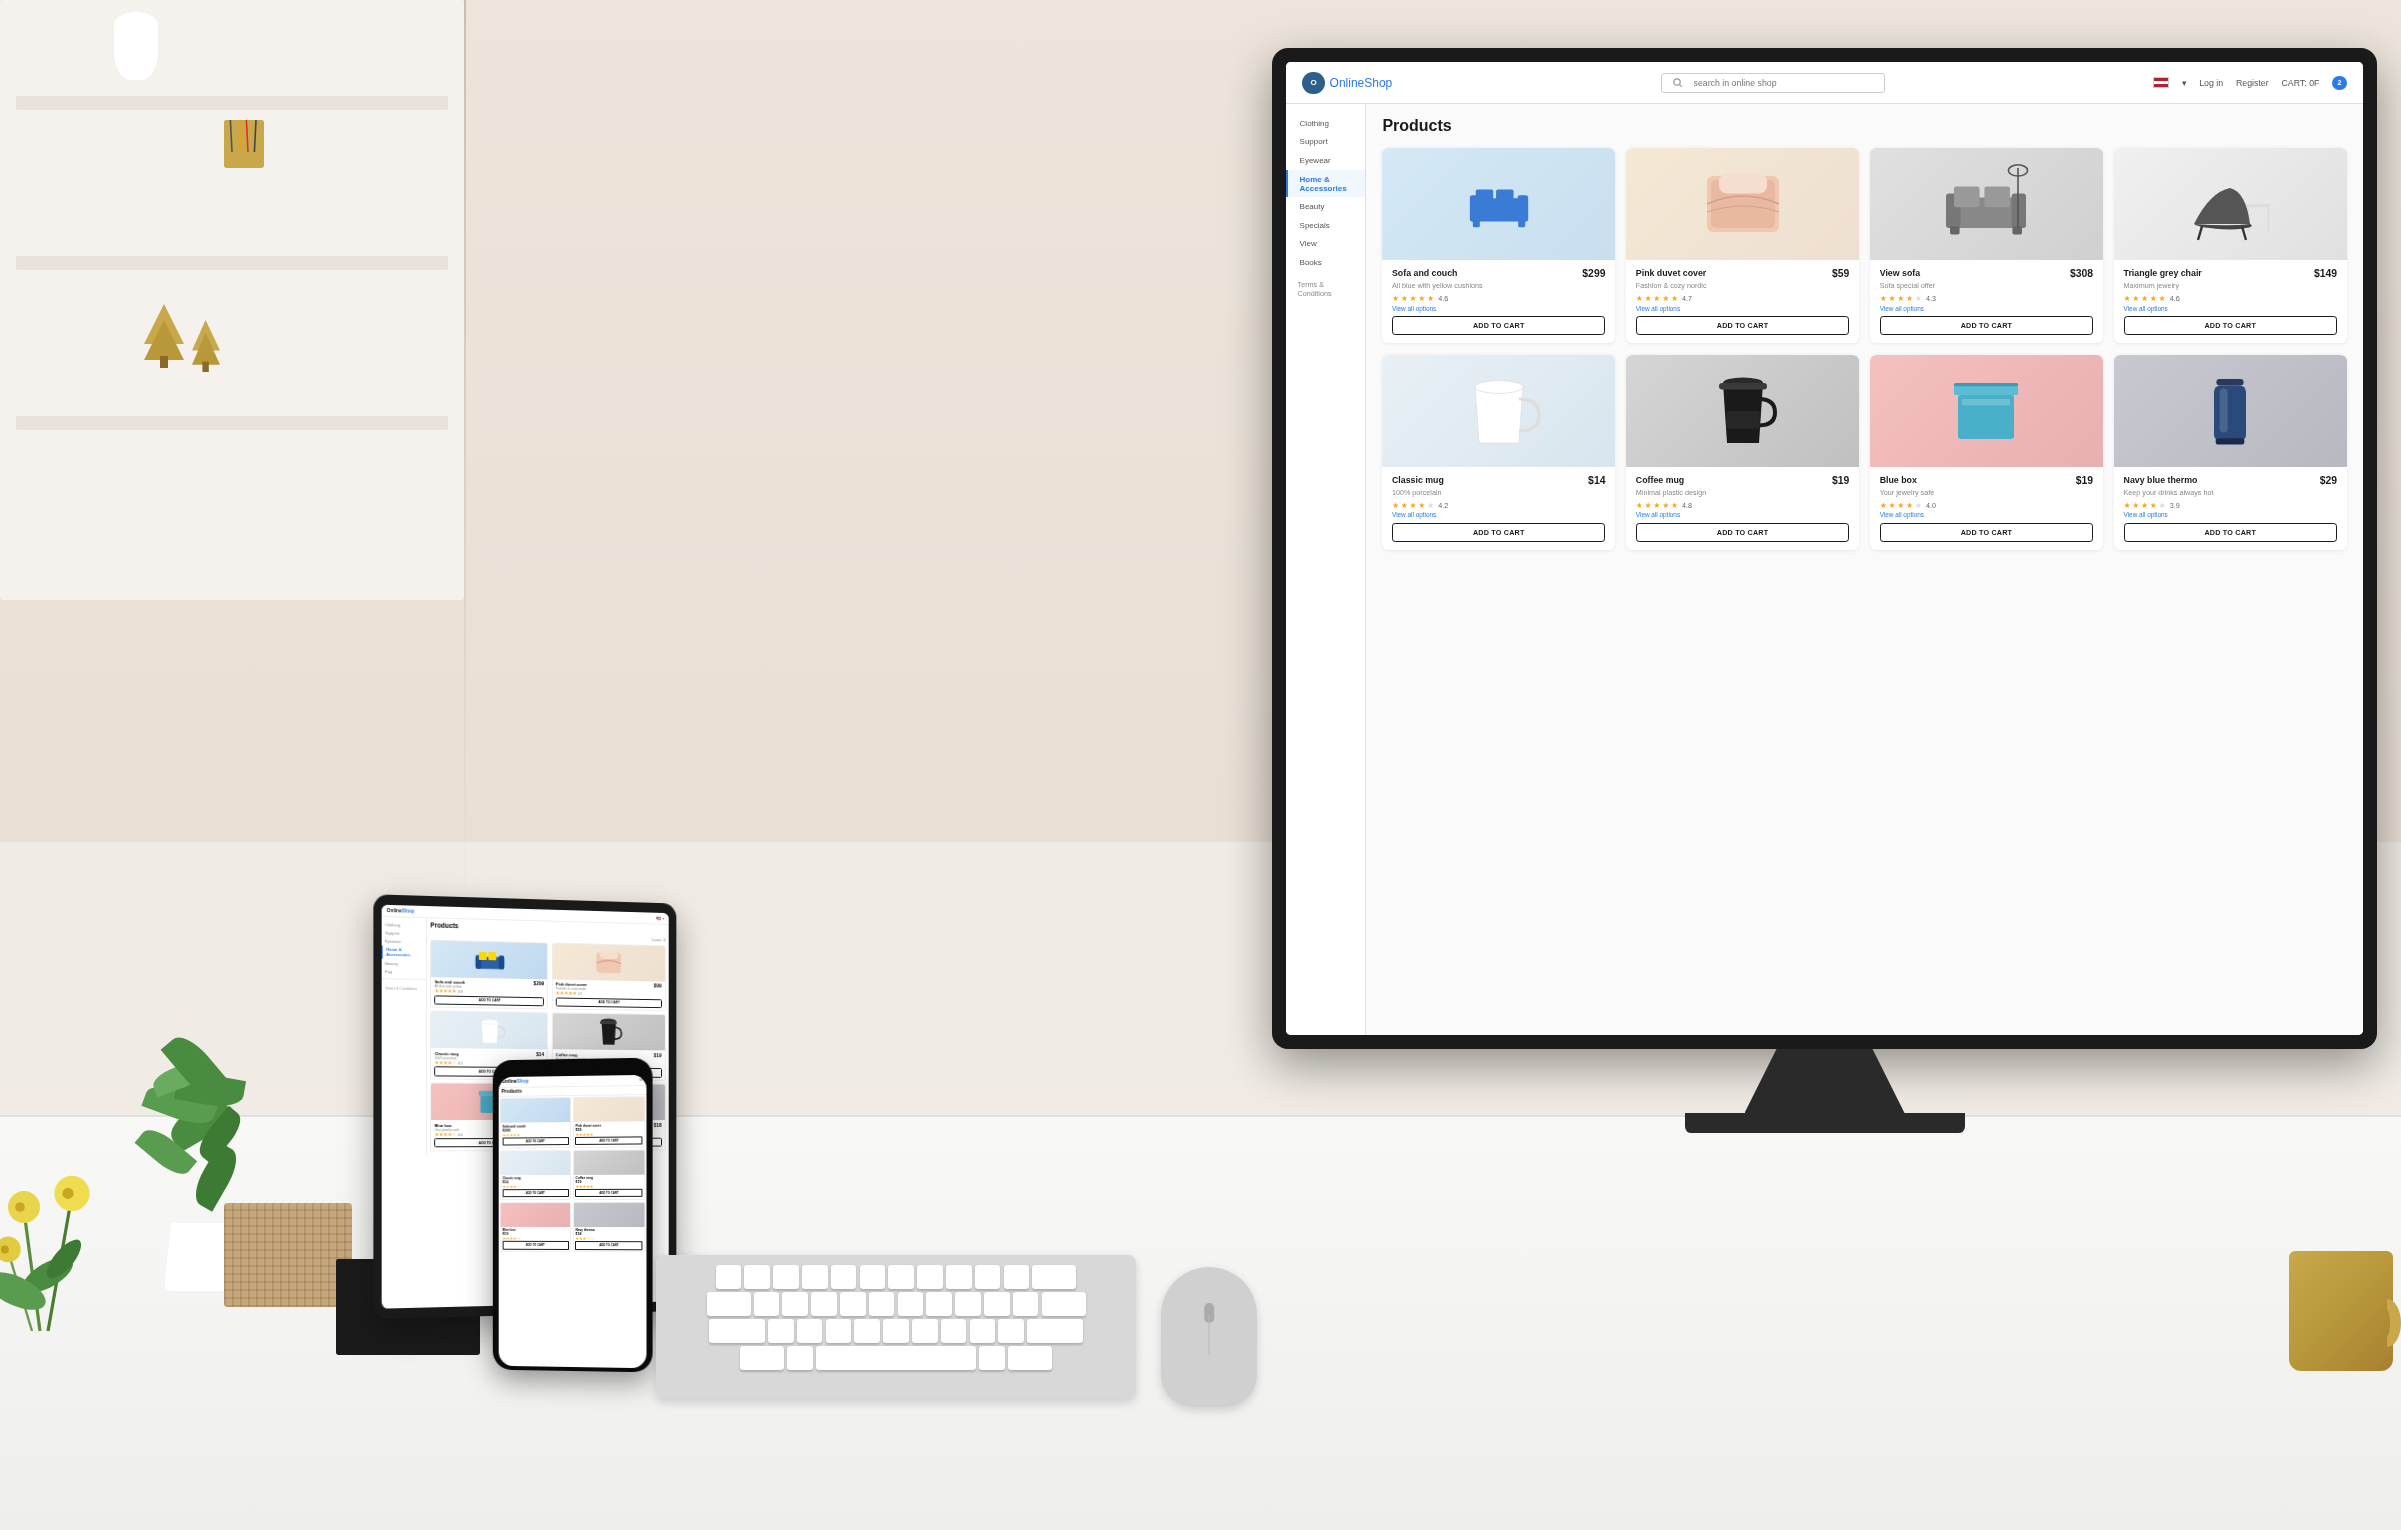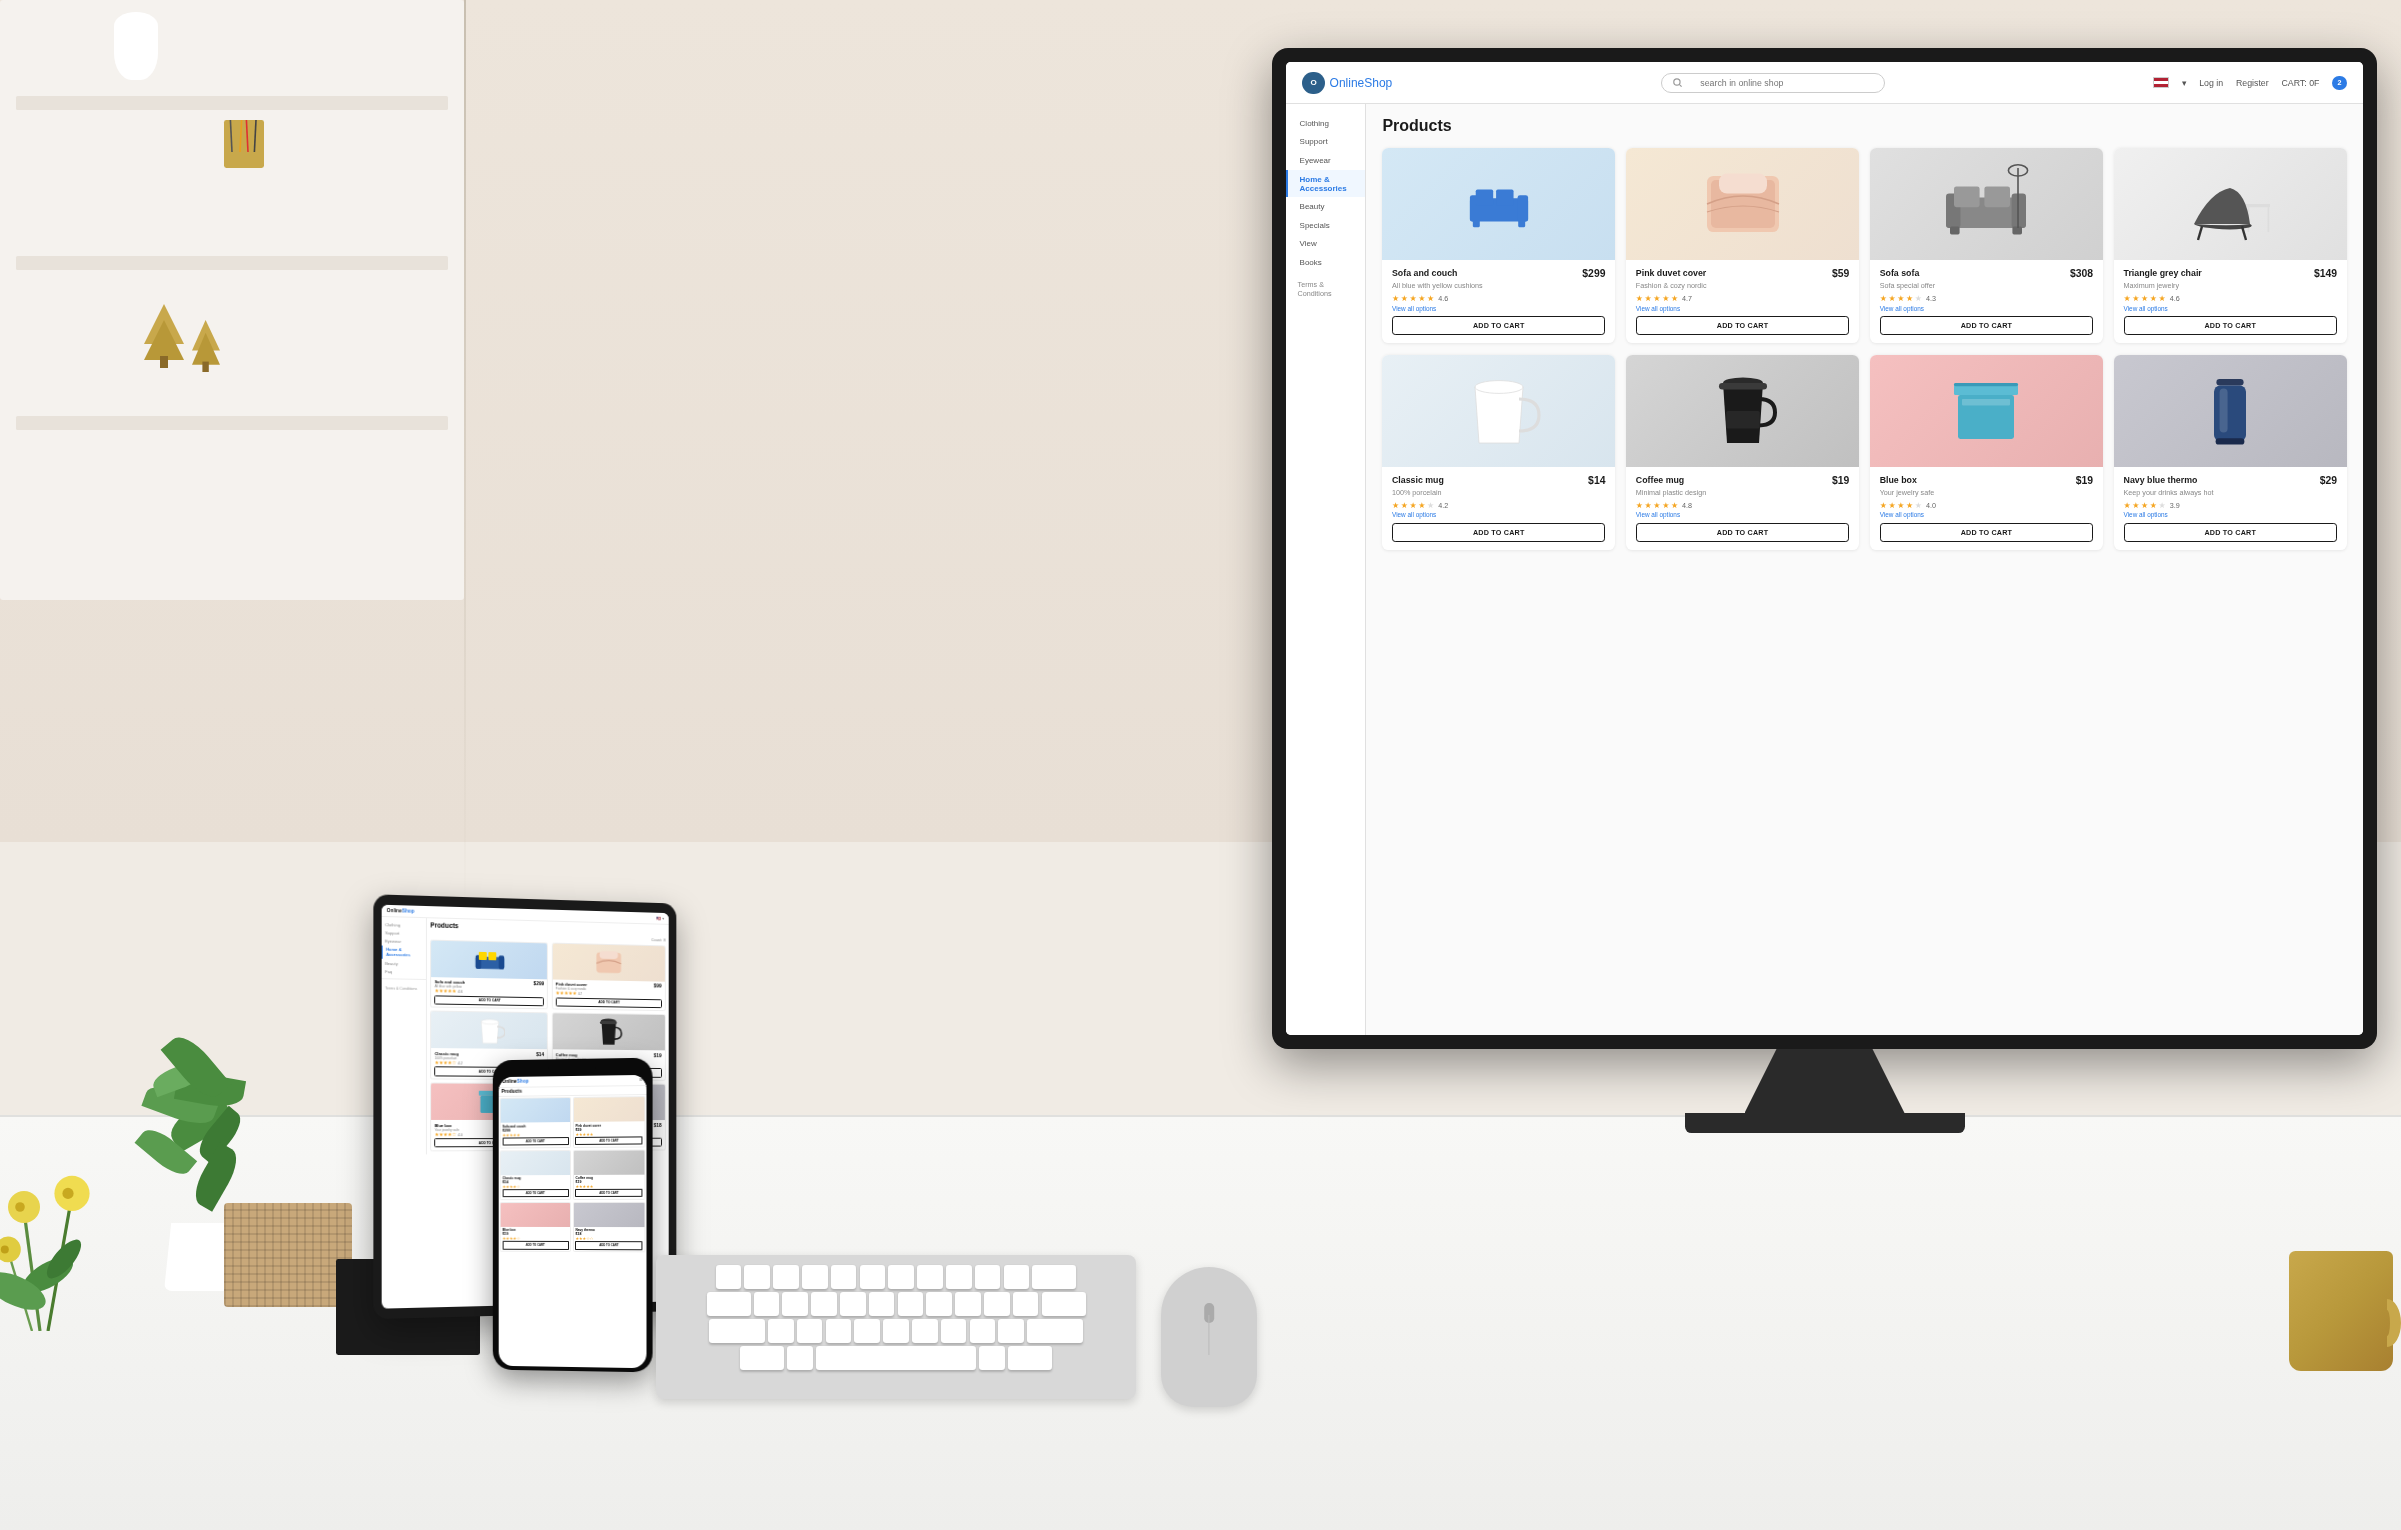--- a/index.html
+++ b/index.html
@@ -287,24 +287,24 @@
     }
 
     .logo-text span {
       color: #2c7be5;
     }
 
     .search-bar {
       display: flex;
       align-items: center;
       border: 0.8px solid #ccc;
-      border-radius: 10px;
+      border-radius: 3px;
       padding: 4px 11.2px;
       width: 224px;
-      gap: 18px;
+      gap: 11px;
     }
 
     .search-bar input {
       border: none;
       outline: none;
       font-size: 8.8px;
       width: 176px;
       color: #666;
     }
 
@@ -919,21 +919,21 @@
                   <rect x="53" y="28" width="32" height="26" rx="3" fill="#999"></rect>
                   <rect x="10" y="78" width="12" height="10" rx="2" fill="#666"></rect>
                   <rect x="88" y="78" width="12" height="10" rx="2" fill="#666"></rect>
 
                   <line x1="95" y1="5" x2="95" y2="80" stroke="#555" stroke-width="2"></line>
                   <ellipse cx="95" cy="8" rx="12" ry="7" fill="none" stroke="#555" stroke-width="2"></ellipse>
                 </svg>
               </div>
               <div class="product-info">
                 <div class="product-top">
-                  <div class="product-name">Sofa sofa</div>
+                  <div class="product-name">View sofa</div>
                   <div class="product-price">$308</div>
                 </div>
                 <div class="product-desc">Sofa special offer</div>
                 <div class="stars">
                   <span class="star">★</span>
                   <span class="star">★</span>
                   <span class="star">★</span>
                   <span class="star">★</span>
                   <span class="star empty">★</span>
                   <span class="rating-num">4.3</span>

